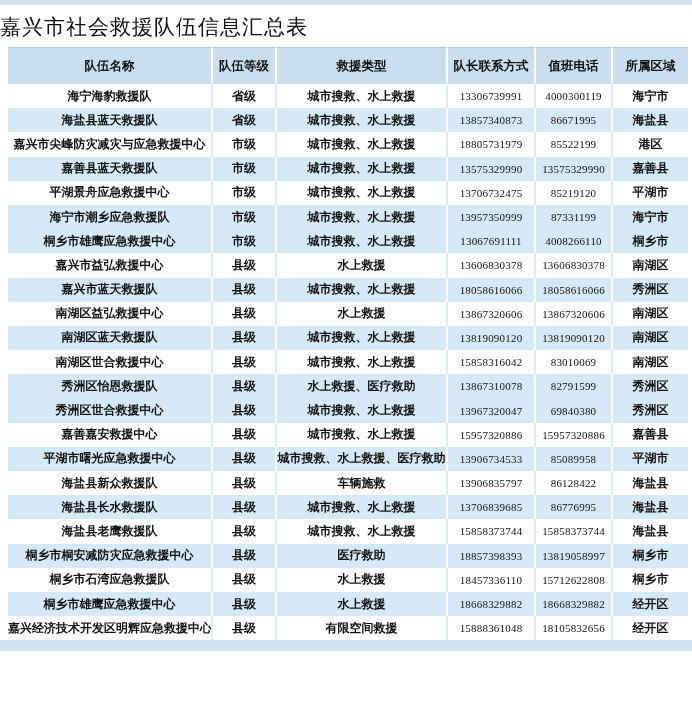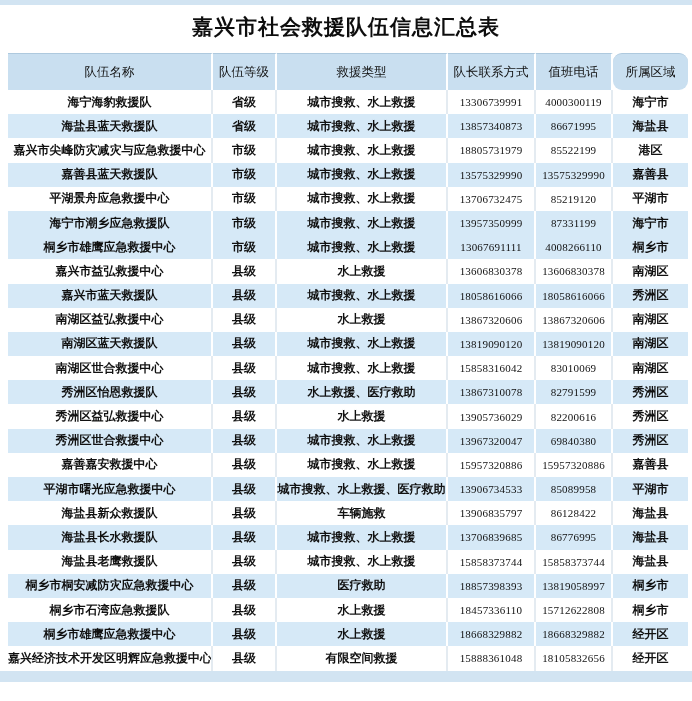--- a/index.html
+++ b/index.html
@@ -3,52 +3,52 @@
 <meta charset="utf-8">
 <style>
   * { margin: 0; padding: 0; box-sizing: border-box; }
   html, body { width: 692px; height: 701px; background: #ffffff; overflow: hidden; }
   body { font-family: "Liberation Sans", "DejaVu Sans", sans-serif; color: #111; }
 
   .top-strip { height: 5px; width: 692px; background: #d2e4f2; }
   .bottom-strip { height: 11px; width: 692px; background: #d2e4f2; }
 
   .page-title {
-    height: 48px;
+    height: 42px;
     line-height: 45px;
-    text-align: center;
+    text-align: left;
     font-family: "Liberation Serif", "DejaVu Serif", serif;
-    font-weight: bold;
+    font-weight: normal;
     font-size: 21px;
     letter-spacing: 1px;
     color: #0d0d0d;
     background: #ffffff;
   }
 
   table.rescue {
     border-collapse: separate;
     border-spacing: 0;
     table-layout: fixed;
     width: 680px;
     margin-left: 8px;
   }
 
   thead th {
     height: 37px;
     background: #c9dff0;
     border-top: 1px solid #aec9de;
     font-size: 12.5px;
-    font-weight: normal;
+    font-weight: bold;
     text-align: center;
     vertical-align: middle;
     border-right: 2px solid #ffffff;
     overflow: hidden;
     white-space: nowrap;
   }
-  thead th:last-child { border-right: none; border-radius: 9px; }
+  thead th:last-child { border-right: none; }
 
   tbody td {
     height: 24.2px;
     font-size: 12px;
     font-weight: bold;
     text-align: center;
     vertical-align: middle;
     border-right: 2px solid #ffffff;
     overflow: hidden;
     white-space: nowrap;
@@ -192,28 +192,20 @@
         <td>南湖区</td>
       </tr>
       <tr class="alt">
         <td>秀洲区怡恩救援队</td>
         <td>县级</td>
         <td>水上救援、医疗救助</td>
         <td class="num">13867310078</td>
         <td class="num">82791599</td>
         <td>秀洲区</td>
       </tr>
-      <tr class="plain">
-        <td>秀洲区益弘救援中心</td>
-        <td>县级</td>
-        <td>水上救援</td>
-        <td class="num">13905736029</td>
-        <td class="num">82200616</td>
-        <td>秀洲区</td>
-      </tr>
       <tr class="alt">
         <td>秀洲区世合救援中心</td>
         <td>县级</td>
         <td>城市搜救、水上救援</td>
         <td class="num">13967320047</td>
         <td class="num">69840380</td>
         <td>秀洲区</td>
       </tr>
       <tr class="plain">
         <td>嘉善嘉安救援中心</td>

